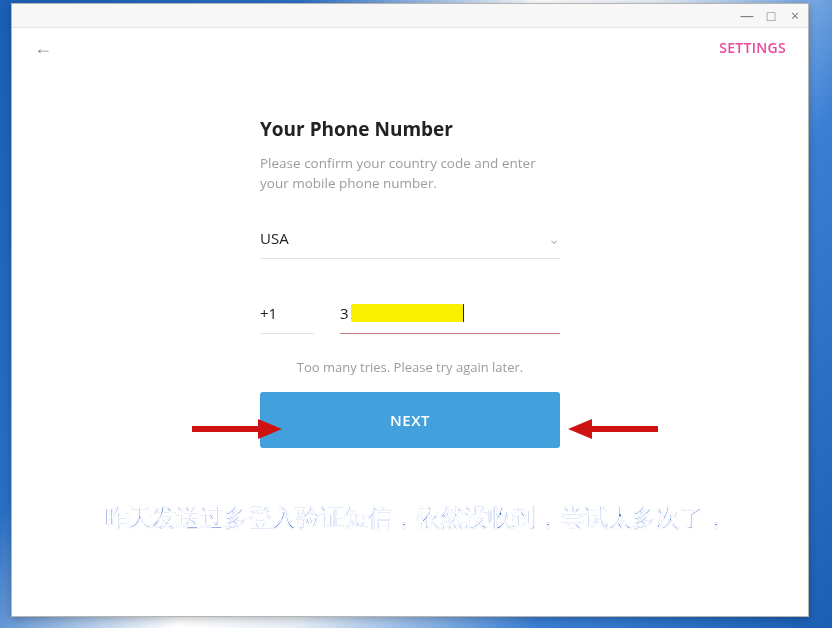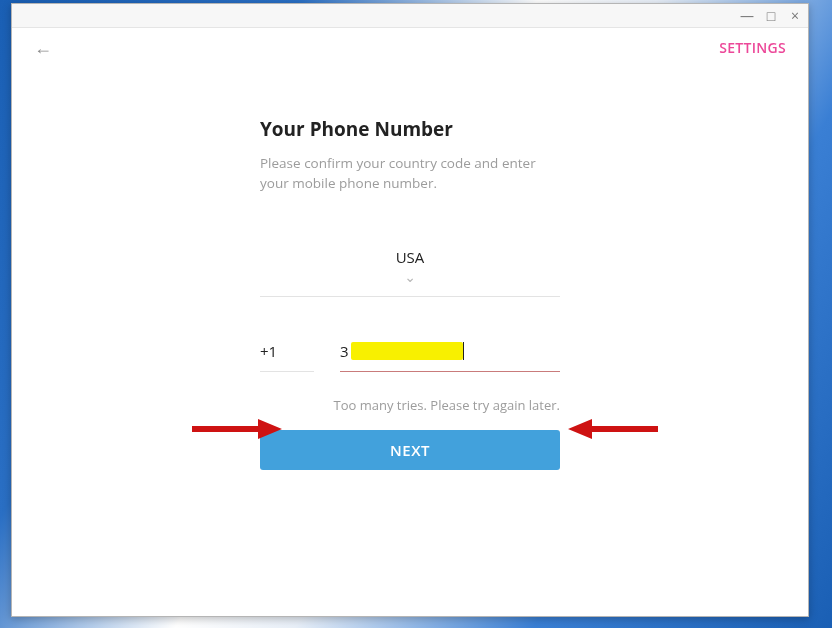--- a/index.html
+++ b/index.html
@@ -63,30 +63,29 @@
   .title {
     font-size: 19px;
     font-weight: 700;
     color: #222;
     margin-bottom: 12px;
   }
   .subtitle {
     font-size: 13.5px;
     color: #9c9c9c;
     line-height: 1.45;
-    margin-bottom: 48px;
+    margin-bottom: 29px;
   }
   .country-row {
     display: flex;
     align-items: center;
     justify-content: space-between;
     border-bottom: 1px solid #e3e3e3;
     padding: 6px 0 10px 0;
     margin-bottom: 40px;
-    flex-direction: column;
   }
   .country-row .country-name {
     font-size: 15px;
     color: #222;
   }
   .country-row .chevron {
     color: #b9b9b9;
     font-size: 14px;
   }
   .phone-row {
@@ -124,28 +123,28 @@
   .caret {
     display:inline-block;
     width: 1px;
     height: 18px;
     background: #222;
     margin-left: 0;
   }
   .error-msg {
     font-size: 13px;
     color: #9c9c9c;
-    text-align: right;
+    text-align: center;
     margin: 0 0 16px 0;
   }
   .next-btn {
     display: flex;
     align-items: center;
     justify-content: center;
-    height: 40px;
+    height: 56px;
     background: #42a1dc;
     color: #ffffff;
     font-weight: 600;
     font-size: 15px;
     letter-spacing: .5px;
     border-radius: 3px;
   }
   
   .arrow-svg {
     position: absolute;
@@ -219,16 +218,16 @@
     <svg class="arrow-svg arrow-left" width="90" height="26">
       <path class="arrow-path" d="M0 10 L66 10 L66 3 L90 13 L66 23 L66 16 L0 16 Z"></path>
     </svg>
     <svg class="arrow-svg arrow-right" width="90" height="26">
       <path class="arrow-path" d="M90 10 L24 10 L24 3 L0 13 L24 23 L24 16 L90 16 Z"></path>
     </svg>
   </div>
 </div>
 
 <div class="annotation">
+  <span>昨天发送过多登入验证短信，依然没收到，尝试太多次了，</span><br>
   <br>
-  <br>
   
 </div>
 
 </body></html>

